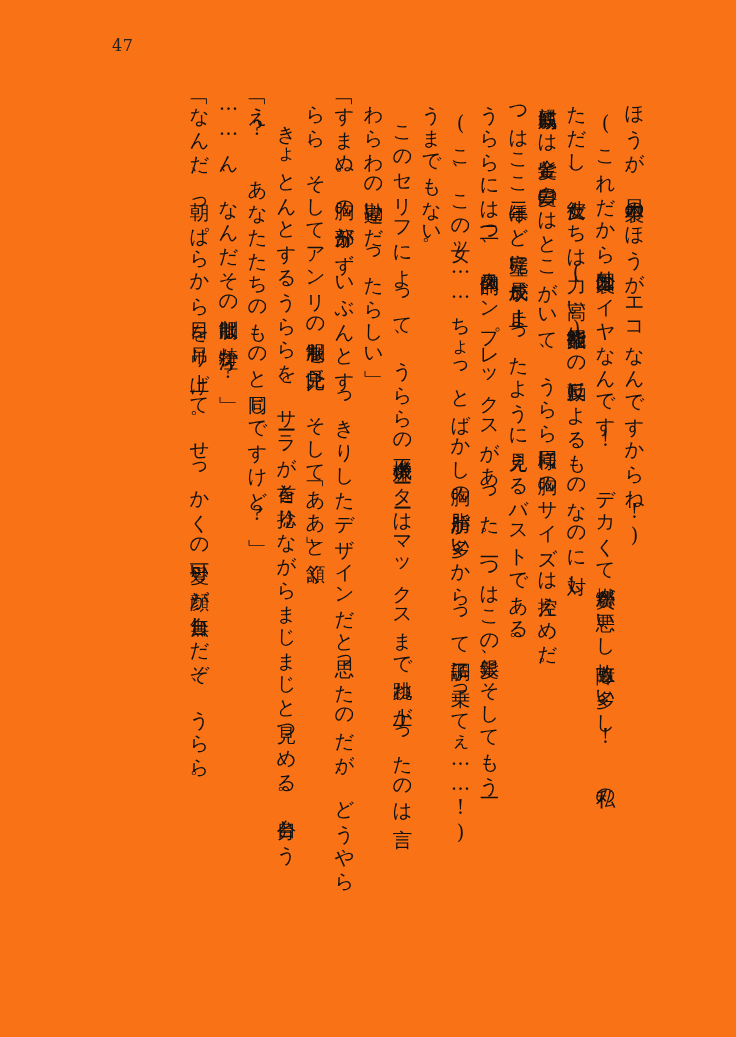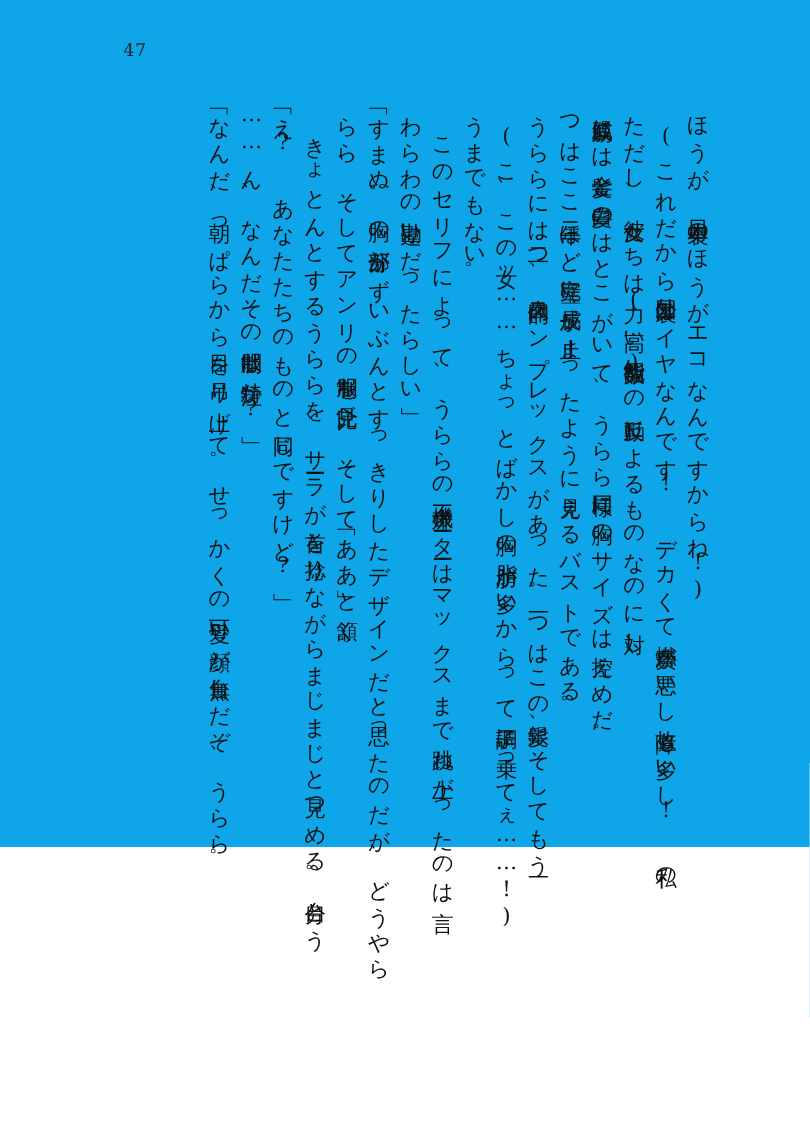--- a/index.html
+++ b/index.html
@@ -13,22 +13,22 @@
     font-family: "DejaVu Serif", "Liberation Serif", serif;
     color: #1a1a1a;
     position: relative;
     overflow: hidden;
   }
   .page {
     position: absolute;
     left: 0;
     top: 0;
     width: 736px;
-    height: 770px;
-    background: #0ea5e9;
+    height: 1037px;
+    background: #f97316;
   }
   
   .page-number {
     position: absolute;
     left: 112px;
     top: 36px;
     font-size: 16px;
     font-family: "DejaVu Serif", "Liberation Serif", serif;
     color: #222;
     letter-spacing: 0.5px;

